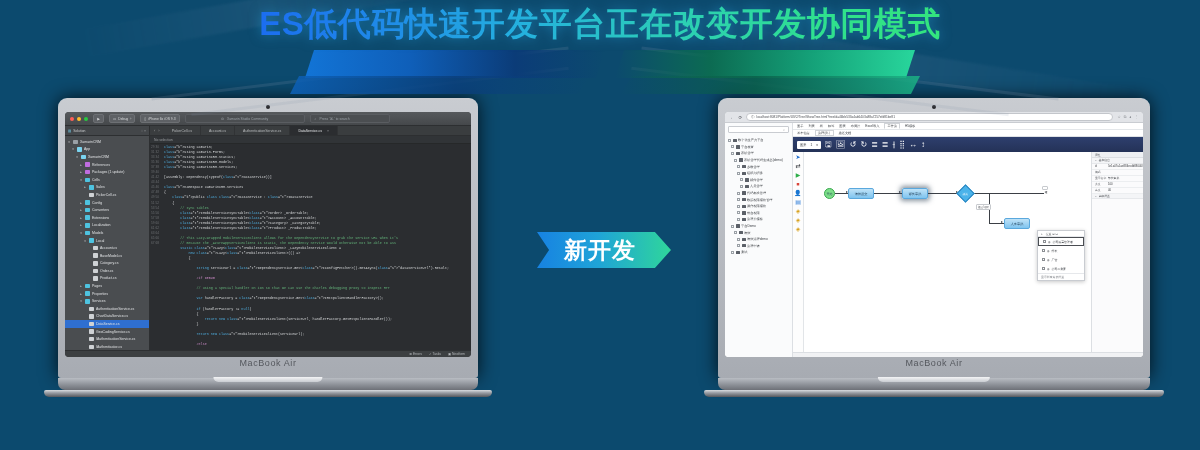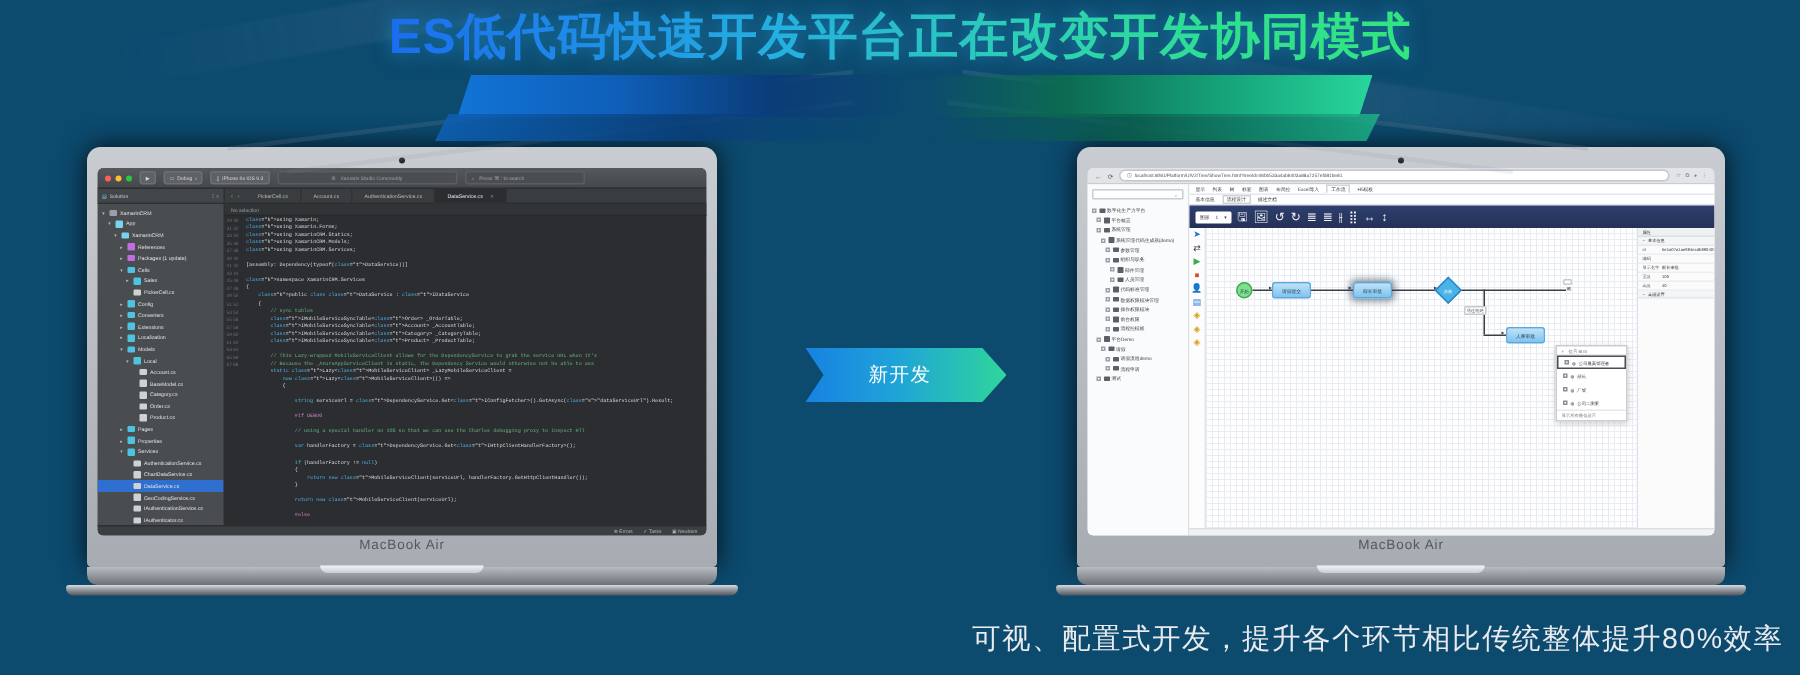--- a/index.html
+++ b/index.html
@@ -126,21 +126,21 @@
   .ctx-f{ height:7px; display:flex; align-items:center; padding-left:3px; color:#7a7d82; border-top:1px solid #e6e8eb;}
   .ck{ width:3px;height:3px;border:.4px solid #8b8e93; flex:none;}
   .lc-footer{ height:5px; background:#f1f2f4; border-top:1px solid #dcdfe3;}
 
   
   #arrow { position:absolute; left:537px; top:232px; width:134px; height:36px; z-index:10;
            background:linear-gradient(90deg,#1782e2 0%,#1fa3d8 45%,#2fd69b 100%);
            clip-path:polygon(0 0, 88% 0, 100% 50%, 88% 100%, 0 100%, 9% 50%);
            display:flex; align-items:center; justify-content:center;
            box-shadow:0 0 14px rgba(30,150,200,.45); }
-  #arrow span{ color:#fff; font-size:13px; font-weight:normal; letter-spacing:1px; padding-right:8px;}
+  #arrow span{ color:#fff; font-size:23px; font-weight:bold; letter-spacing:1px; padding-right:8px;}
 
   
   .caption { position:absolute; color:#e8eaee; font-size:19px; letter-spacing:1px; white-space:nowrap; z-index:9;}
 </style>
 </head>
 <body>
 
 <div id="stage">
 
   <div class="bg-streak" style="left:80px;top:30px;width:420px;height:28px;transform:rotate(-10deg);"></div>
@@ -746,15 +746,14 @@
     <div class="base">
         <div class="base-lip"></div>
       </div>
     <div class="foot"></div>
   </div>
 
   <div id="arrow">
     <span>新开发</span>
   </div>
 
-  <div class="caption" style="left:648px;top:413px;">可视、配置式开发，提升各个环节相比传统整体提升80%效率</div>
 
 </div>
 
 </body></html>

